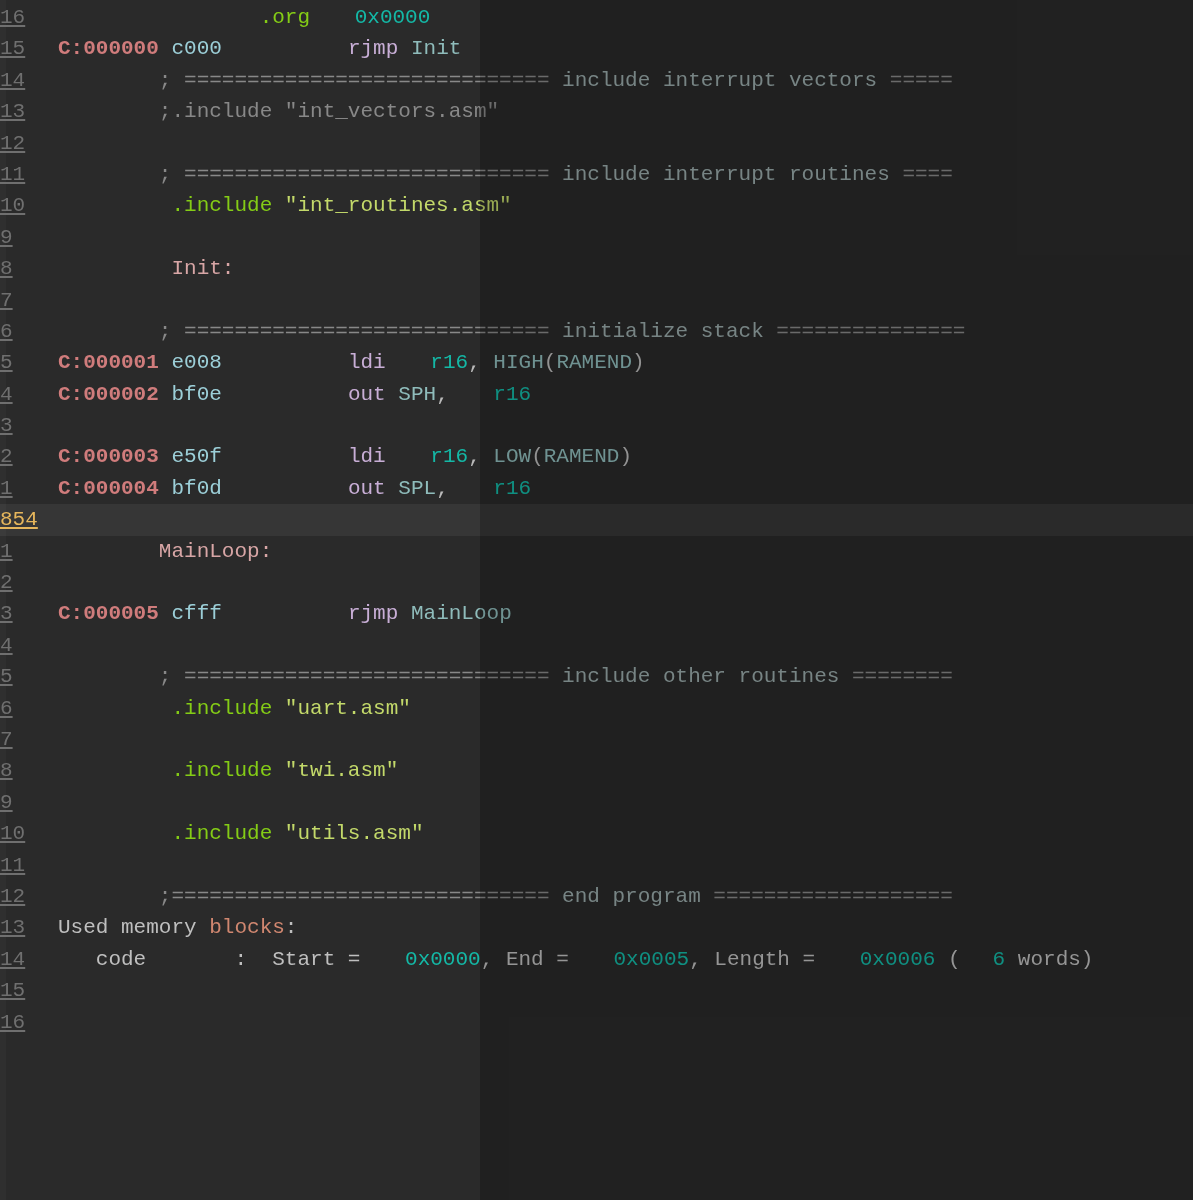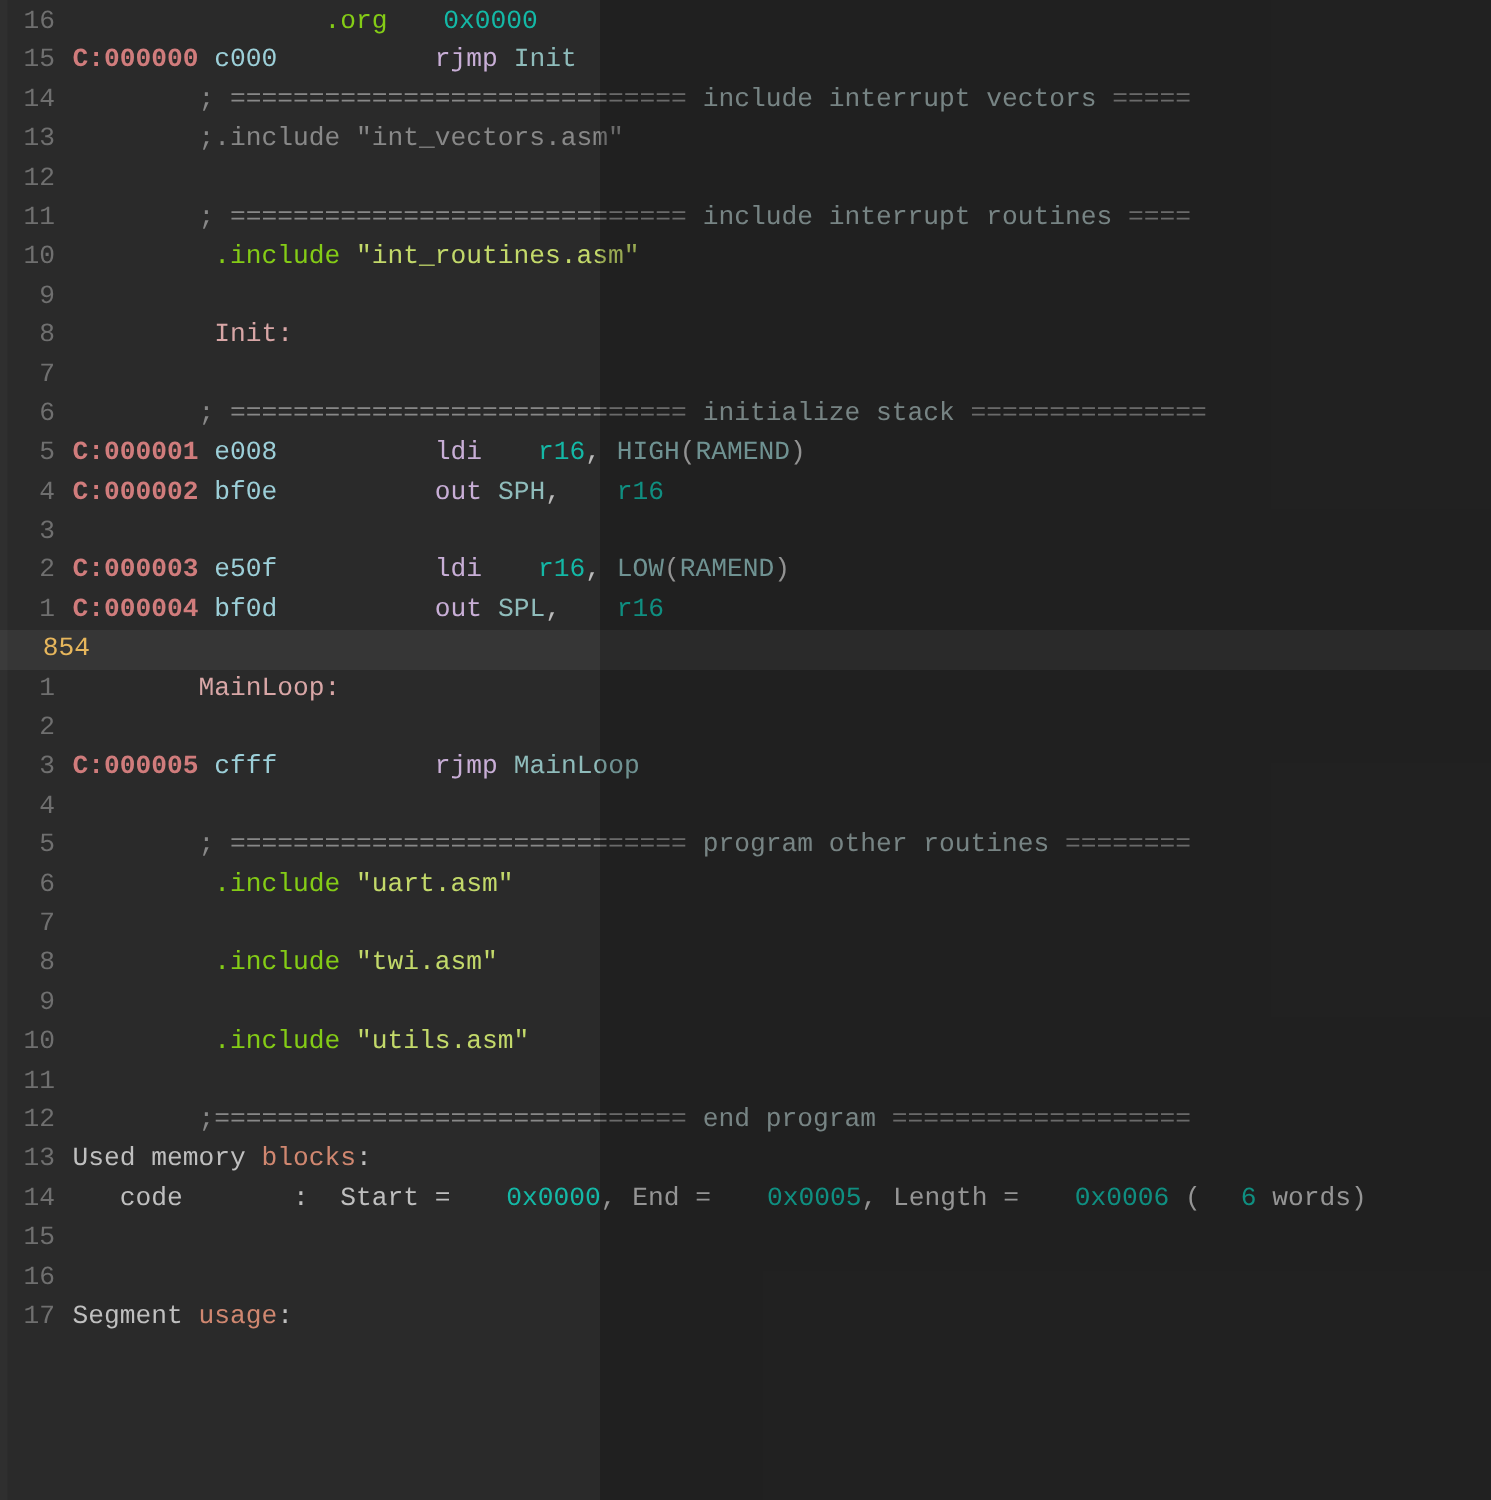--- a/index.html
+++ b/index.html
@@ -21,29 +21,29 @@
   }
   .line {
     display: flex;
     height: 31.4px;
     line-height: 31.4px;
     white-space: pre;
     position: relative;
   }
   .line.current {
     background: rgba(255,255,255,0.06);
-    padding-left: 28px;
   }
   .gutter {
     width: 58px;
     min-width: 58px;
-    text-align: right;
+    text-align: left;
     padding-right: 14px;
     color: #6f6f6f;
     user-select: none;
+    text-decoration: underline;
   }
   .gutter.abs {
     color: #e6b65c;
   }
   .code {
     flex: 1 1 auto;
     overflow: hidden;
   }
   
   .tok-addr   { color: #d07c7c; font-weight: bold; }   
@@ -98,28 +98,27 @@
       <div class="line"><div class="gutter">5</div><div class="code"><span class="tok-addr">C:000001</span><span class="tok-plain"> </span><span class="tok-hex">e008</span><span class="tok-plain">          </span><span class="tok-mnem">ldi</span><span class="tok-plain"> </span><span class="tok-num">r16</span><span class="tok-punct">, </span><span class="tok-ident">HIGH</span><span class="tok-punct">(</span><span class="tok-ident">RAMEND</span><span class="tok-punct">)</span></div></div>
       <div class="line"><div class="gutter">4</div><div class="code"><span class="tok-addr">C:000002</span><span class="tok-plain"> </span><span class="tok-hex">bf0e</span><span class="tok-plain">          </span><span class="tok-mnem">out</span><span class="tok-plain"> </span><span class="tok-ident">SPH</span><span class="tok-punct">, </span><span class="tok-num">r16</span></div></div>
       <div class="line"><div class="gutter">3</div><div class="code"></div></div>
       <div class="line"><div class="gutter">2</div><div class="code"><span class="tok-addr">C:000003</span><span class="tok-plain"> </span><span class="tok-hex">e50f</span><span class="tok-plain">          </span><span class="tok-mnem">ldi</span><span class="tok-plain"> </span><span class="tok-num">r16</span><span class="tok-punct">, </span><span class="tok-ident">LOW</span><span class="tok-punct">(</span><span class="tok-ident">RAMEND</span><span class="tok-punct">)</span></div></div>
       <div class="line"><div class="gutter">1</div><div class="code"><span class="tok-addr">C:000004</span><span class="tok-plain"> </span><span class="tok-hex">bf0d</span><span class="tok-plain">          </span><span class="tok-mnem">out</span><span class="tok-plain"> </span><span class="tok-ident">SPL</span><span class="tok-punct">, </span><span class="tok-num">r16</span></div></div>
       <div class="line current"><div class="gutter abs">854</div><div class="code"></div></div>
       <div class="line"><div class="gutter">1</div><div class="code"><span class="tok-plain">        </span><span class="tok-label">MainLoop:</span></div></div>
       <div class="line"><div class="gutter">2</div><div class="code"></div></div>
       <div class="line"><div class="gutter">3</div><div class="code"><span class="tok-addr">C:000005</span><span class="tok-plain"> </span><span class="tok-hex">cfff</span><span class="tok-plain">          </span><span class="tok-mnem">rjmp</span><span class="tok-plain"> </span><span class="tok-ident">MainLoop</span></div></div>
       <div class="line"><div class="gutter">4</div><div class="code"></div></div>
-      <div class="line"><div class="gutter">5</div><div class="code"><span class="tok-plain">        </span><span class="tok-cmt">; =============================</span><span class="tok-plain"> </span><span class="tok-cmttxt">program other routines</span><span class="tok-plain"> </span><span class="tok-cmt">========</span></div></div>
+      <div class="line"><div class="gutter">5</div><div class="code"><span class="tok-plain">        </span><span class="tok-cmt">; =============================</span><span class="tok-plain"> </span><span class="tok-cmttxt">include other routines</span><span class="tok-plain"> </span><span class="tok-cmt">========</span></div></div>
       <div class="line"><div class="gutter">6</div><div class="code"><span class="tok-plain">         </span><span class="tok-dir">.include</span><span class="tok-plain"> </span><span class="tok-str">"uart.asm"</span></div></div>
       <div class="line"><div class="gutter">7</div><div class="code"></div></div>
       <div class="line"><div class="gutter">8</div><div class="code"><span class="tok-plain">         </span><span class="tok-dir">.include</span><span class="tok-plain"> </span><span class="tok-str">"twi.asm"</span></div></div>
       <div class="line"><div class="gutter">9</div><div class="code"></div></div>
       <div class="line"><div class="gutter">10</div><div class="code"><span class="tok-plain">         </span><span class="tok-dir">.include</span><span class="tok-plain"> </span><span class="tok-str">"utils.asm"</span></div></div>
       <div class="line"><div class="gutter">11</div><div class="code"></div></div>
       <div class="line"><div class="gutter">12</div><div class="code"><span class="tok-plain">        </span><span class="tok-cmt">;==============================</span><span class="tok-plain"> </span><span class="tok-cmttxt">end program</span><span class="tok-plain"> </span><span class="tok-cmt">===================</span></div></div>
       <div class="line"><div class="gutter">13</div><div class="code"><span class="tok-plain">Used memory </span><span class="tok-kw">blocks</span><span class="tok-plain">:</span></div></div>
       <div class="line"><div class="gutter">14</div><div class="code"><span class="tok-plain">   code       :  Start = </span><span class="tok-num">0x0000</span><span class="tok-plain">, End = </span><span class="tok-num">0x0005</span><span class="tok-plain">, Length = </span><span class="tok-num">0x0006</span><span class="tok-plain"> (</span><span class="tok-num">6</span><span class="tok-plain"> words)</span></div></div>
       <div class="line"><div class="gutter">15</div><div class="code"></div></div>
       <div class="line"><div class="gutter">16</div><div class="code"></div></div>
-      <div class="line"><div class="gutter">17</div><div class="code"><span class="tok-plain">Segment </span><span class="tok-kw">usage</span><span class="tok-plain">:</span></div></div>
     </div>
   <div class="overlay"></div>
 </div>
 
 </body></html>

